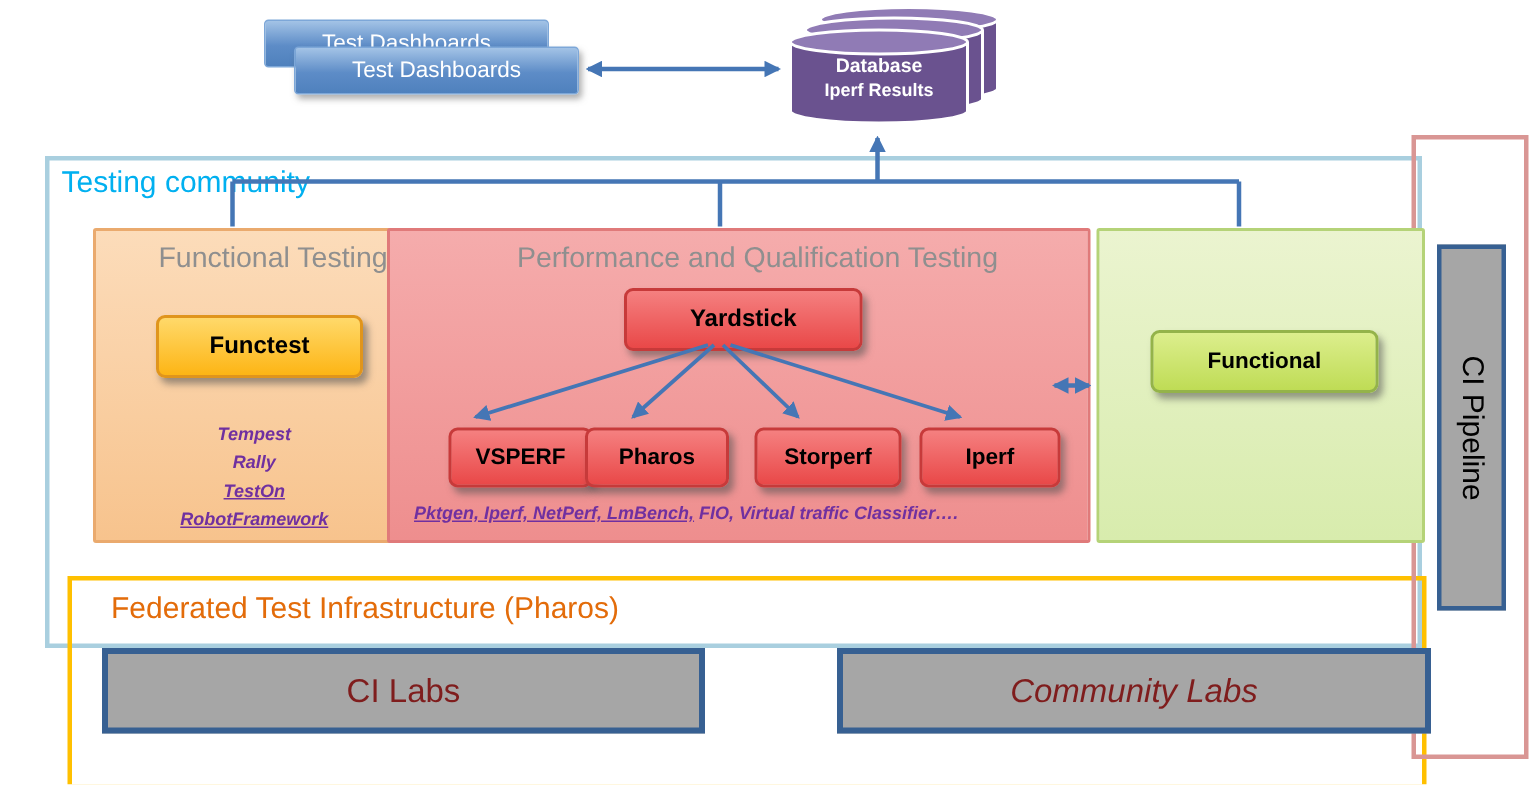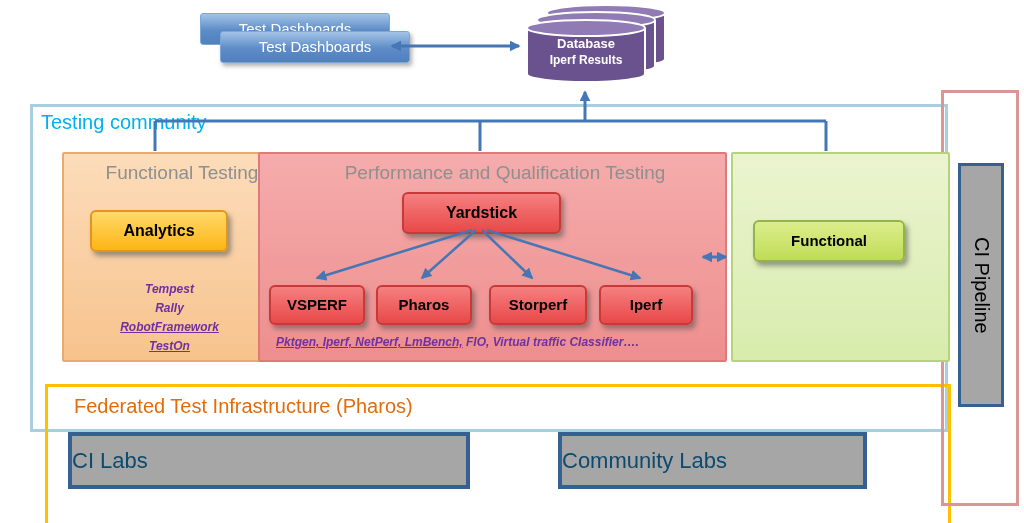--- a/index.html
+++ b/index.html
@@ -14,21 +14,21 @@
   .canvas{
     position:relative;width:1024px;height:523px;background:#fff;overflow:hidden;
     font-family:"Liberation Sans", sans-serif;
   }
   .overlay{position:absolute;left:0;top:0;width:1024px;height:523px;pointer-events:none;z-index:40;}
 
   
   .dash{
     position:absolute;height:30px;border-radius:3px;
     background:linear-gradient(#a3c3e6,#5d8cc7 55%,#4f81bd);
-    border:1px solid #7da7d8;color:#fff;font-size:15px;text-align:center;line-height:30px;margin-left:24px;
+    border:1px solid #7da7d8;color:#fff;font-size:15px;text-align:center;line-height:30px;
   }
   .dash.back{left:176px;top:13px;width:188px;z-index:2;}
   .dash.front{left:196px;top:31px;width:188px;z-index:3;box-shadow:2px 3px 4px rgba(110,110,110,.55);}
 
   
   .db-svg{position:absolute;left:518px;top:2px;width:150px;height:86px;z-index:5;}
   .db-text{
     position:absolute;left:527px;top:36px;width:118px;z-index:6;
     text-align:center;color:#fff;line-height:16px;
   }
@@ -45,28 +45,29 @@
   .func{left:62px;top:152px;width:186px;height:206px;
     background:linear-gradient(#fcdcba,#f7c38d);border:2px solid #eaaa6e;}
   .perf{left:258px;top:152px;width:440px;height:206px;
     background:linear-gradient(#f5acac,#ee8e8e);border:2px solid #e07a7a;}
   .anal{left:731px;top:152px;width:190px;height:206px;
     background:linear-gradient(#ebf4d0,#d8ecad);border:2px solid #b5d378;}
 
   .btn{
     position:absolute;border-radius:6px;text-align:center;color:#000;font-weight:bold;
     box-shadow:3px 4px 5px rgba(80,80,80,.55);
+    margin-left:14px;
   }
   .btn-functest{left:26px;top:56px;width:134px;height:38px;line-height:38px;font-size:16px;
     background:linear-gradient(#ffd96a,#fdb515);border:2px solid #e0951c;}
   .btn-yardstick{left:142px;top:38px;width:155px;height:38px;line-height:38px;font-size:16px;
     background:linear-gradient(#f58080,#e94848);border:2px solid #c73a3a;}
   .btn-red{height:36px;line-height:36px;top:131px;font-size:15px;
     background:linear-gradient(#f58080,#e94848);border:2px solid #c73a3a;}
-  .btn-vsperf{left:9px;width:92px;}
+  .btn-vsperf{left:25px;width:92px;}
   .btn-cperf{left:116px;width:92px;}
   .btn-storperf{left:229px;width:94px;}
   .btn-qtip{left:339px;width:90px;}
   .btn-bottlenecks{left:20px;top:66px;width:148px;height:38px;line-height:38px;font-size:15px;
     background:linear-gradient(#dcee8d,#bfdc55);border:2px solid #94b34a;}
 
   .func-tools{position:absolute;left:0;top:126px;width:100%;text-align:center;
     color:var(--purple);font-size:12px;font-weight:bold;font-style:italic;line-height:19px;}
   .u{text-decoration:underline;}
   .perf-tools{position:absolute;left:16px;top:181px;right:6px;
@@ -76,24 +77,24 @@
   .ci-outline{position:absolute;left:941px;top:90px;width:72px;height:410px;border:3px solid #d99694;z-index:8;}
   .ci-bar{position:absolute;left:958px;top:163px;width:40px;height:238px;background:#a6a6a6;
     border:3px solid #376092;z-index:9;display:flex;align-items:center;justify-content:center;}
   .ci-bar span{writing-mode:vertical-rl;font-size:20px;color:#000;white-space:nowrap;}
 
   
   .federated{position:absolute;left:45px;top:384px;width:900px;height:136px;border:3px solid var(--gold);z-index:7;}
   .federated-title{position:absolute;left:26px;top:8px;font-size:20px;color:var(--orange);}
   .lab{
     position:absolute;top:432px;height:57px;background:#a6a6a6;border:4px solid #376092;z-index:12;
-    display:flex;align-items:center;font-size:22px;color:#0c4a6e;box-sizing:border-box;
+    display:flex;align-items:center;justify-content:center;font-size:22px;color:#7f1d1d;box-sizing:border-box;
   }
   .lab-ci{left:68px;width:402px;}
-  .lab-community{left:558px;width:309px;}
+  .lab-community{left:558px;width:396px;font-style:italic;}
 </style>
 </head>
 <body>
 
 <div class="canvas">
 
   <svg class="overlay" viewBox="0 0 1024 523" aria-hidden="true">
     <defs>
       <marker id="ah" viewBox="0 0 10 10" refX="8.5" refY="5" markerUnits="userSpaceOnUse" markerWidth="11" markerHeight="11" orient="auto-start-reverse">
         <path d="M0,0 L10,5 L0,10 z" fill="#4576b5"></path>
@@ -141,26 +142,26 @@
     <div class="t1">Database</div>
     <div class="t2">Iperf Results</div>
   </div>
 
   <div class="community">
     <div class="community-label">Testing community</div>
   </div>
 
   <div class="panel func">
     <div class="panel-title">Functional Testing</div>
-    <div class="btn btn-functest">Analytics</div>
+    <div class="btn btn-functest">Functest</div>
     <div class="func-tools">
       <div>Tempest</div>
       <div>Rally</div>
+      <div class="u">TestOn</div>
       <div class="u">RobotFramework</div>
-      <div class="u">TestOn</div>
     </div>
   </div>
 
   <div class="panel perf">
     <div class="panel-title">Performance and Qualification Testing</div>
     <div class="btn btn-yardstick">Yardstick</div>
     <div class="btn btn-red btn-vsperf">VSPERF</div>
     <div class="btn btn-red btn-cperf">Pharos</div>
     <div class="btn btn-red btn-storperf">Storperf</div>
     <div class="btn btn-red btn-qtip">Iperf</div>

